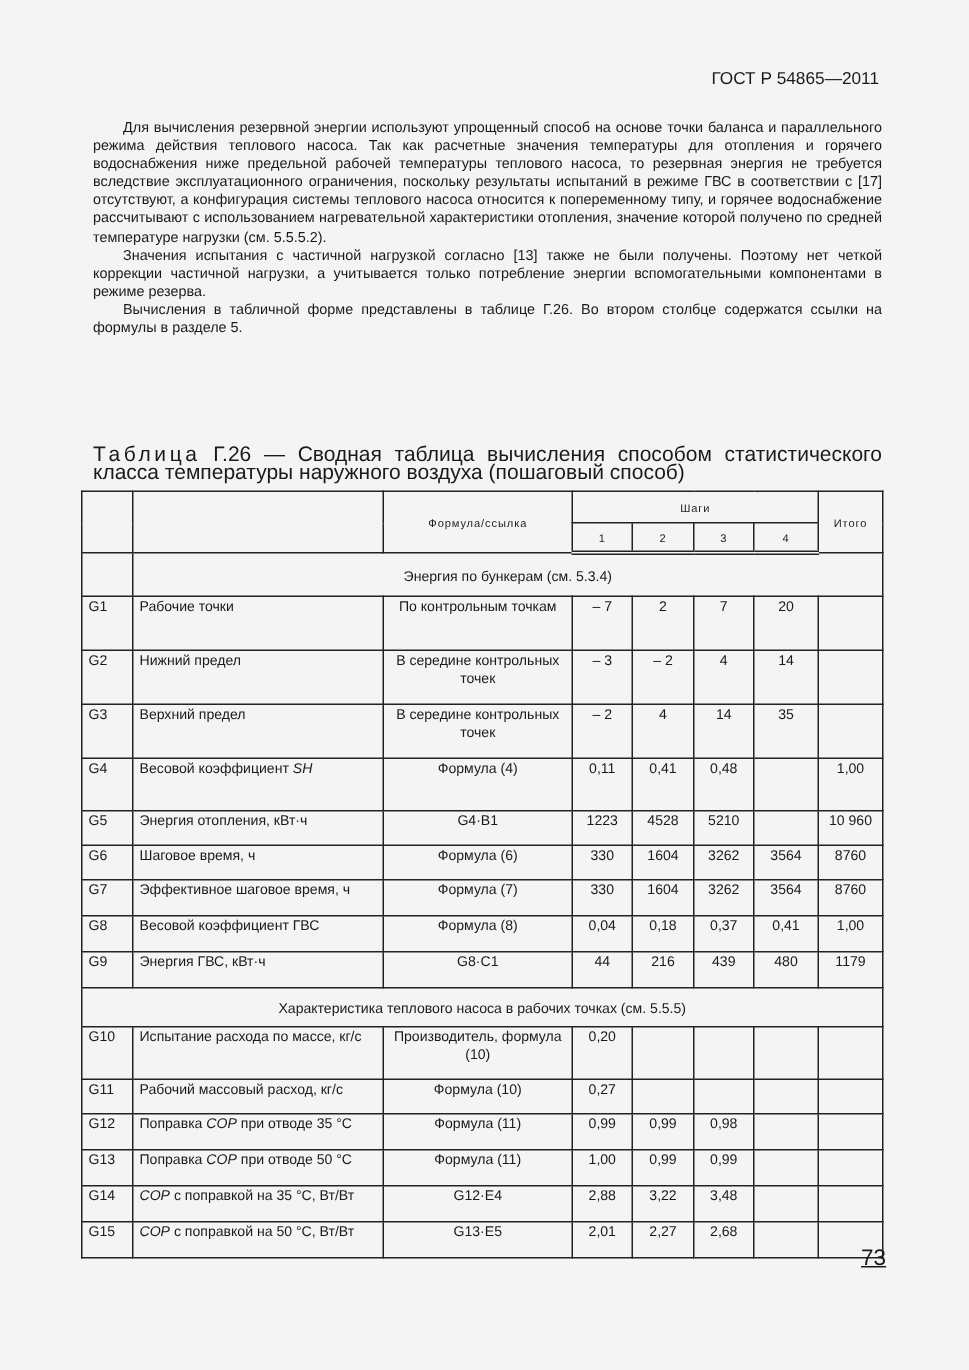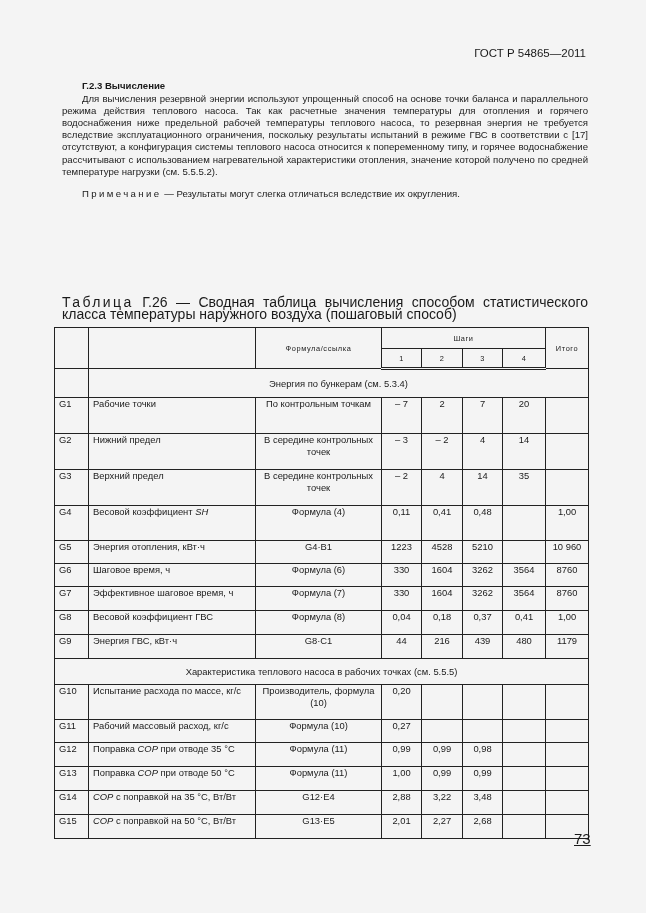--- a/index.html
+++ b/index.html
@@ -50,23 +50,23 @@
   .page-number {
     position: absolute; left: 574px; top: 830px; font-size: 15px; text-decoration: underline;
   }
 </style>
 </head>
 <body>
 
 <div class="page-header">ГОСТ Р 54865—2011</div>
 
 <div class="body-text">
-  <p class="heading">Г.2.3 Вычисление</p>
   <p class="indent">Для вычисления резервной энергии используют упрощенный способ на основе точки баланса и параллельного режима действия теплового насоса. Так как расчетные значения температуры для отопления и горячего водоснабжения ниже предельной  рабочей температуры теплового насоса, то резервная энергия не требуется вследствие эксплуатационного ограничения, поскольку результаты испытаний в режиме ГВС в соответствии с [17] отсутствуют, а конфигурация системы теплового насоса относится к попеременному типу, и горячее водоснабжение рассчитывают с использованием нагревательной характеристики отопления, значение которой получено по средней температуре нагрузки (см. 5.5.5.2).</p>
-  <p class="note"><span class="spaced">Примечание</span><span> — Результаты могут слегка отличаться вследствие их округления.</span></p>
+  <p class="indent">Значения испытания с частичной нагрузкой согласно [13] также не были получены. Поэтому нет четкой коррекции частичной нагрузки, а учитывается только потребление энергии вспомогательными компонентами в режиме резерва.</p>
+  <p class="indent"> Вычисления в табличной форме представлены в таблице Г.26. Во втором столбце содержатся ссылки на формулы в разделе 5.</p>
 </div>
 
 <div class="caption"><span class="spaced">Таблица</span><span> Г.26 — Сводная таблица  вычисления способом статистического класса температуры наружного воздуха (пошаговый способ)</span></div>
 
 <table class="data">
   <colgroup>
     <col style="width:34px">
       <col style="width:167px">
       <col style="width:126px">
     <col style="width:40px">

